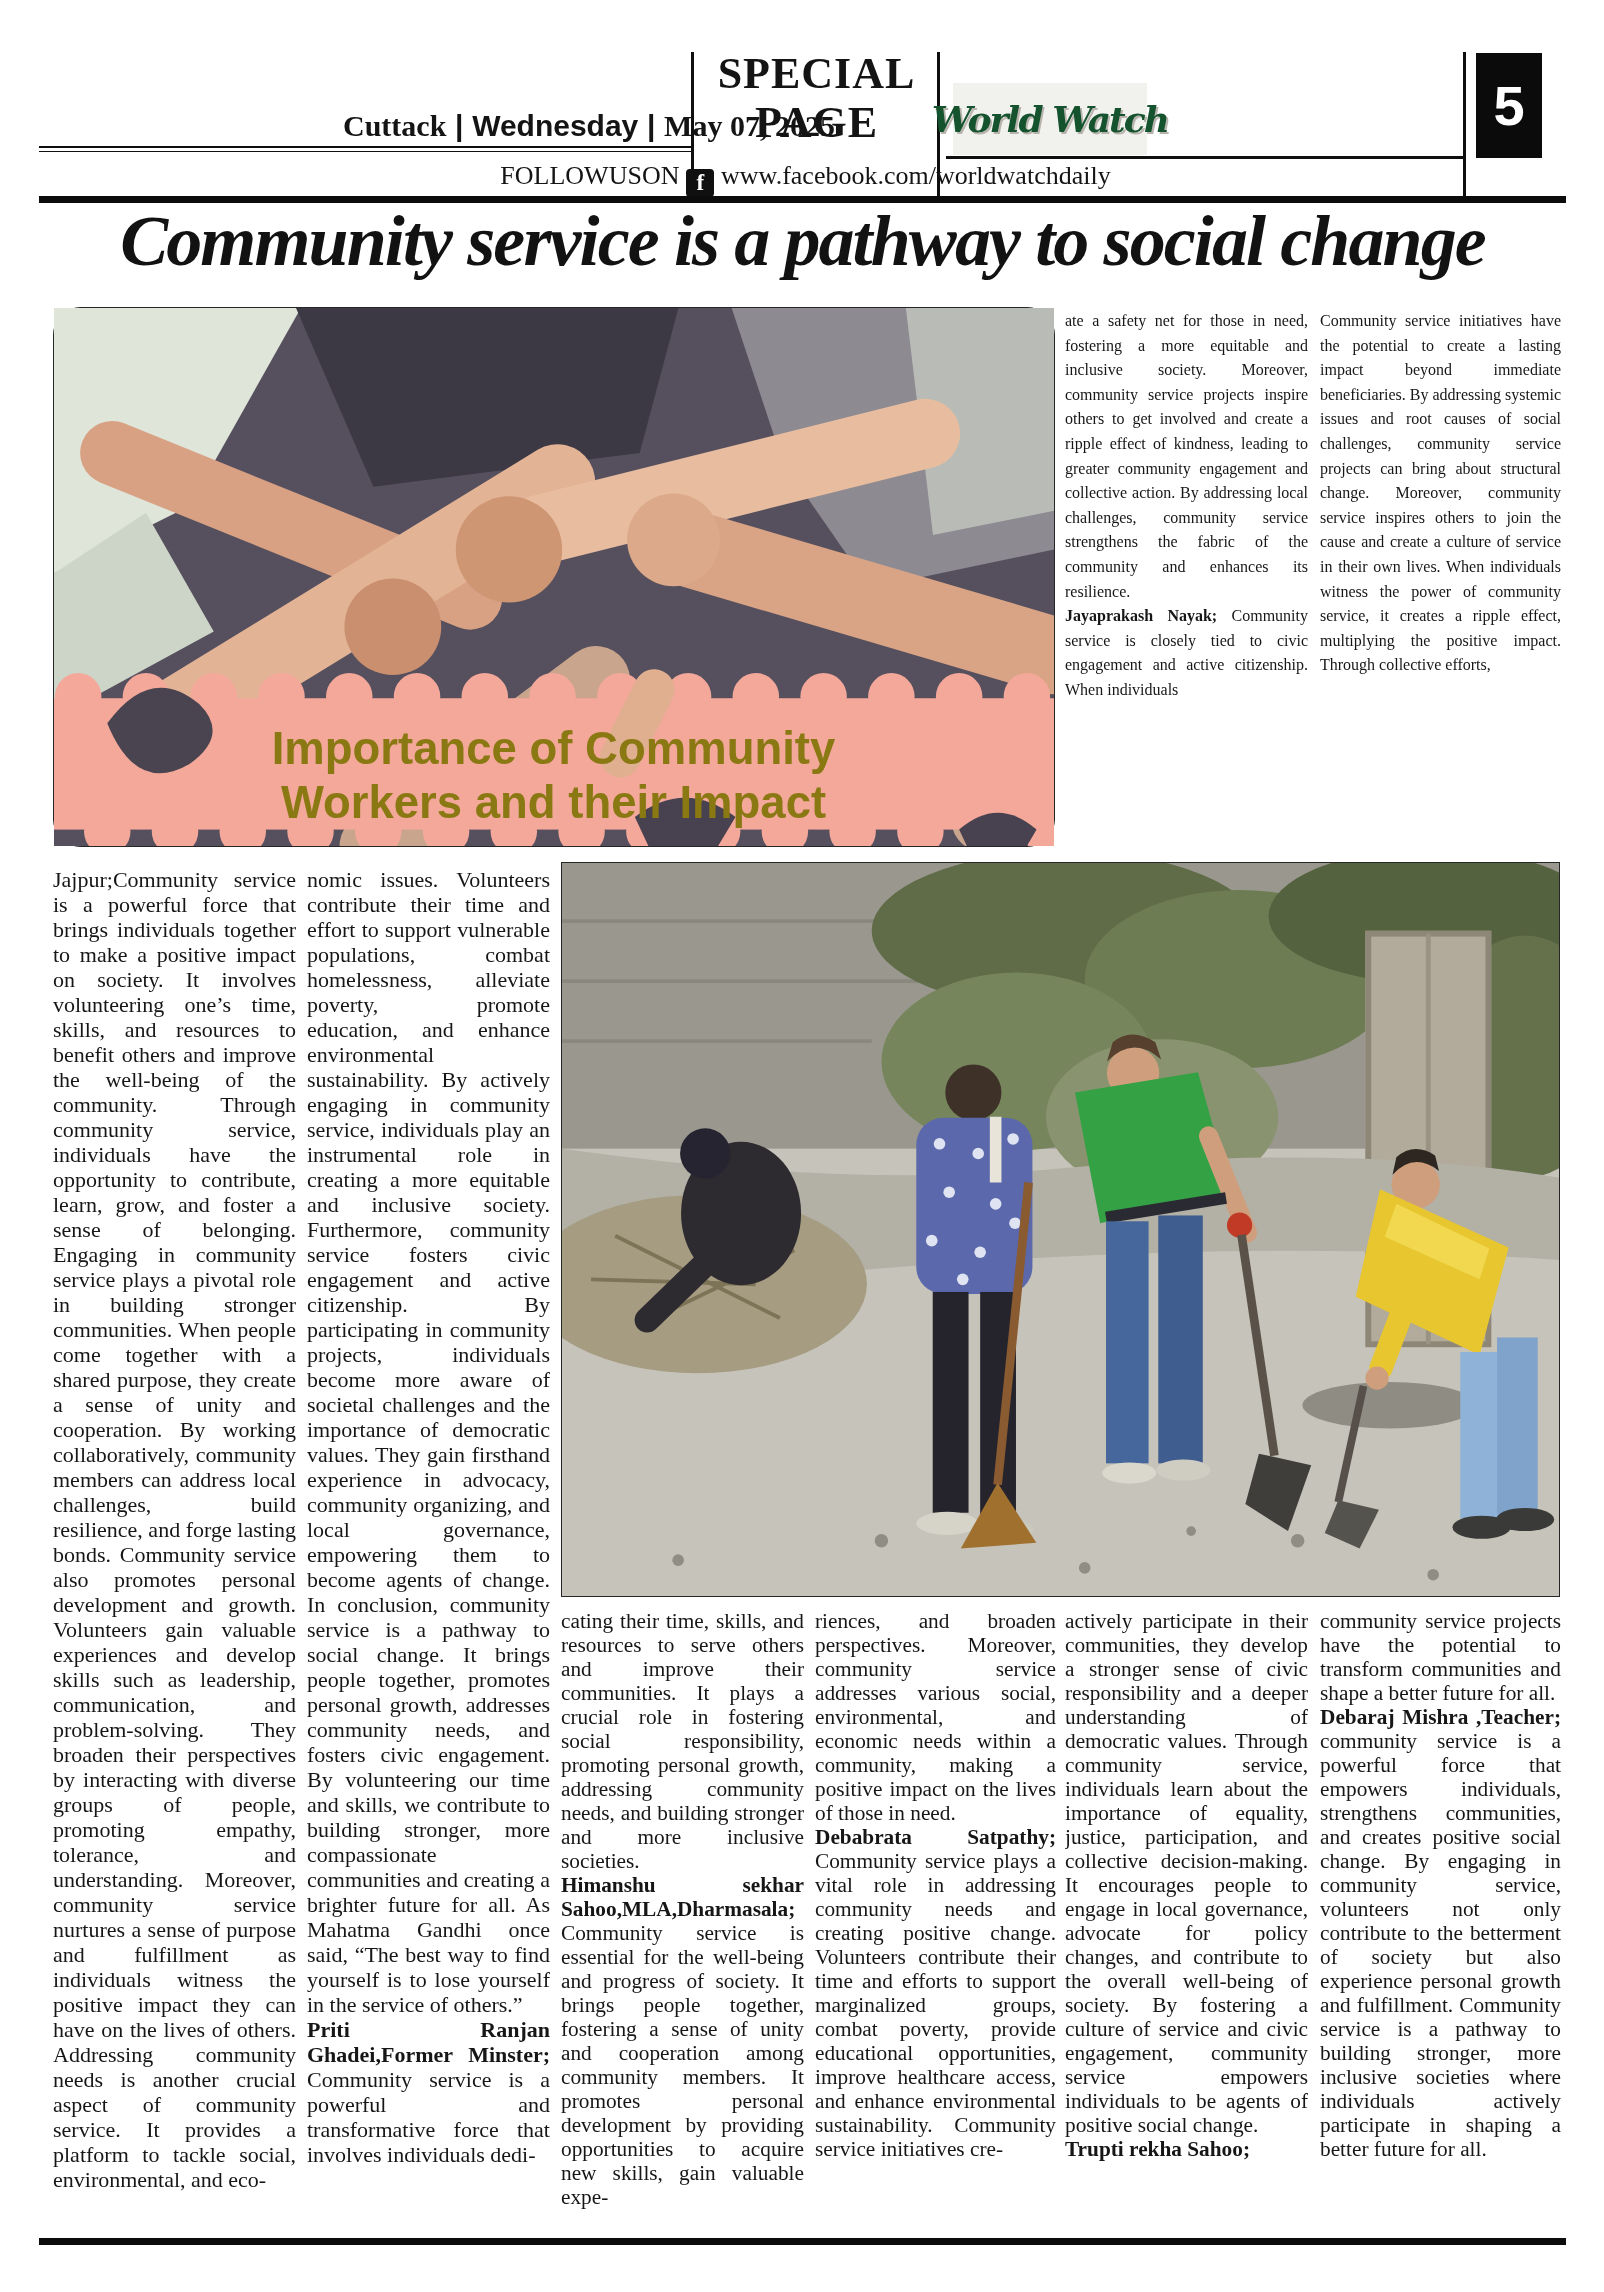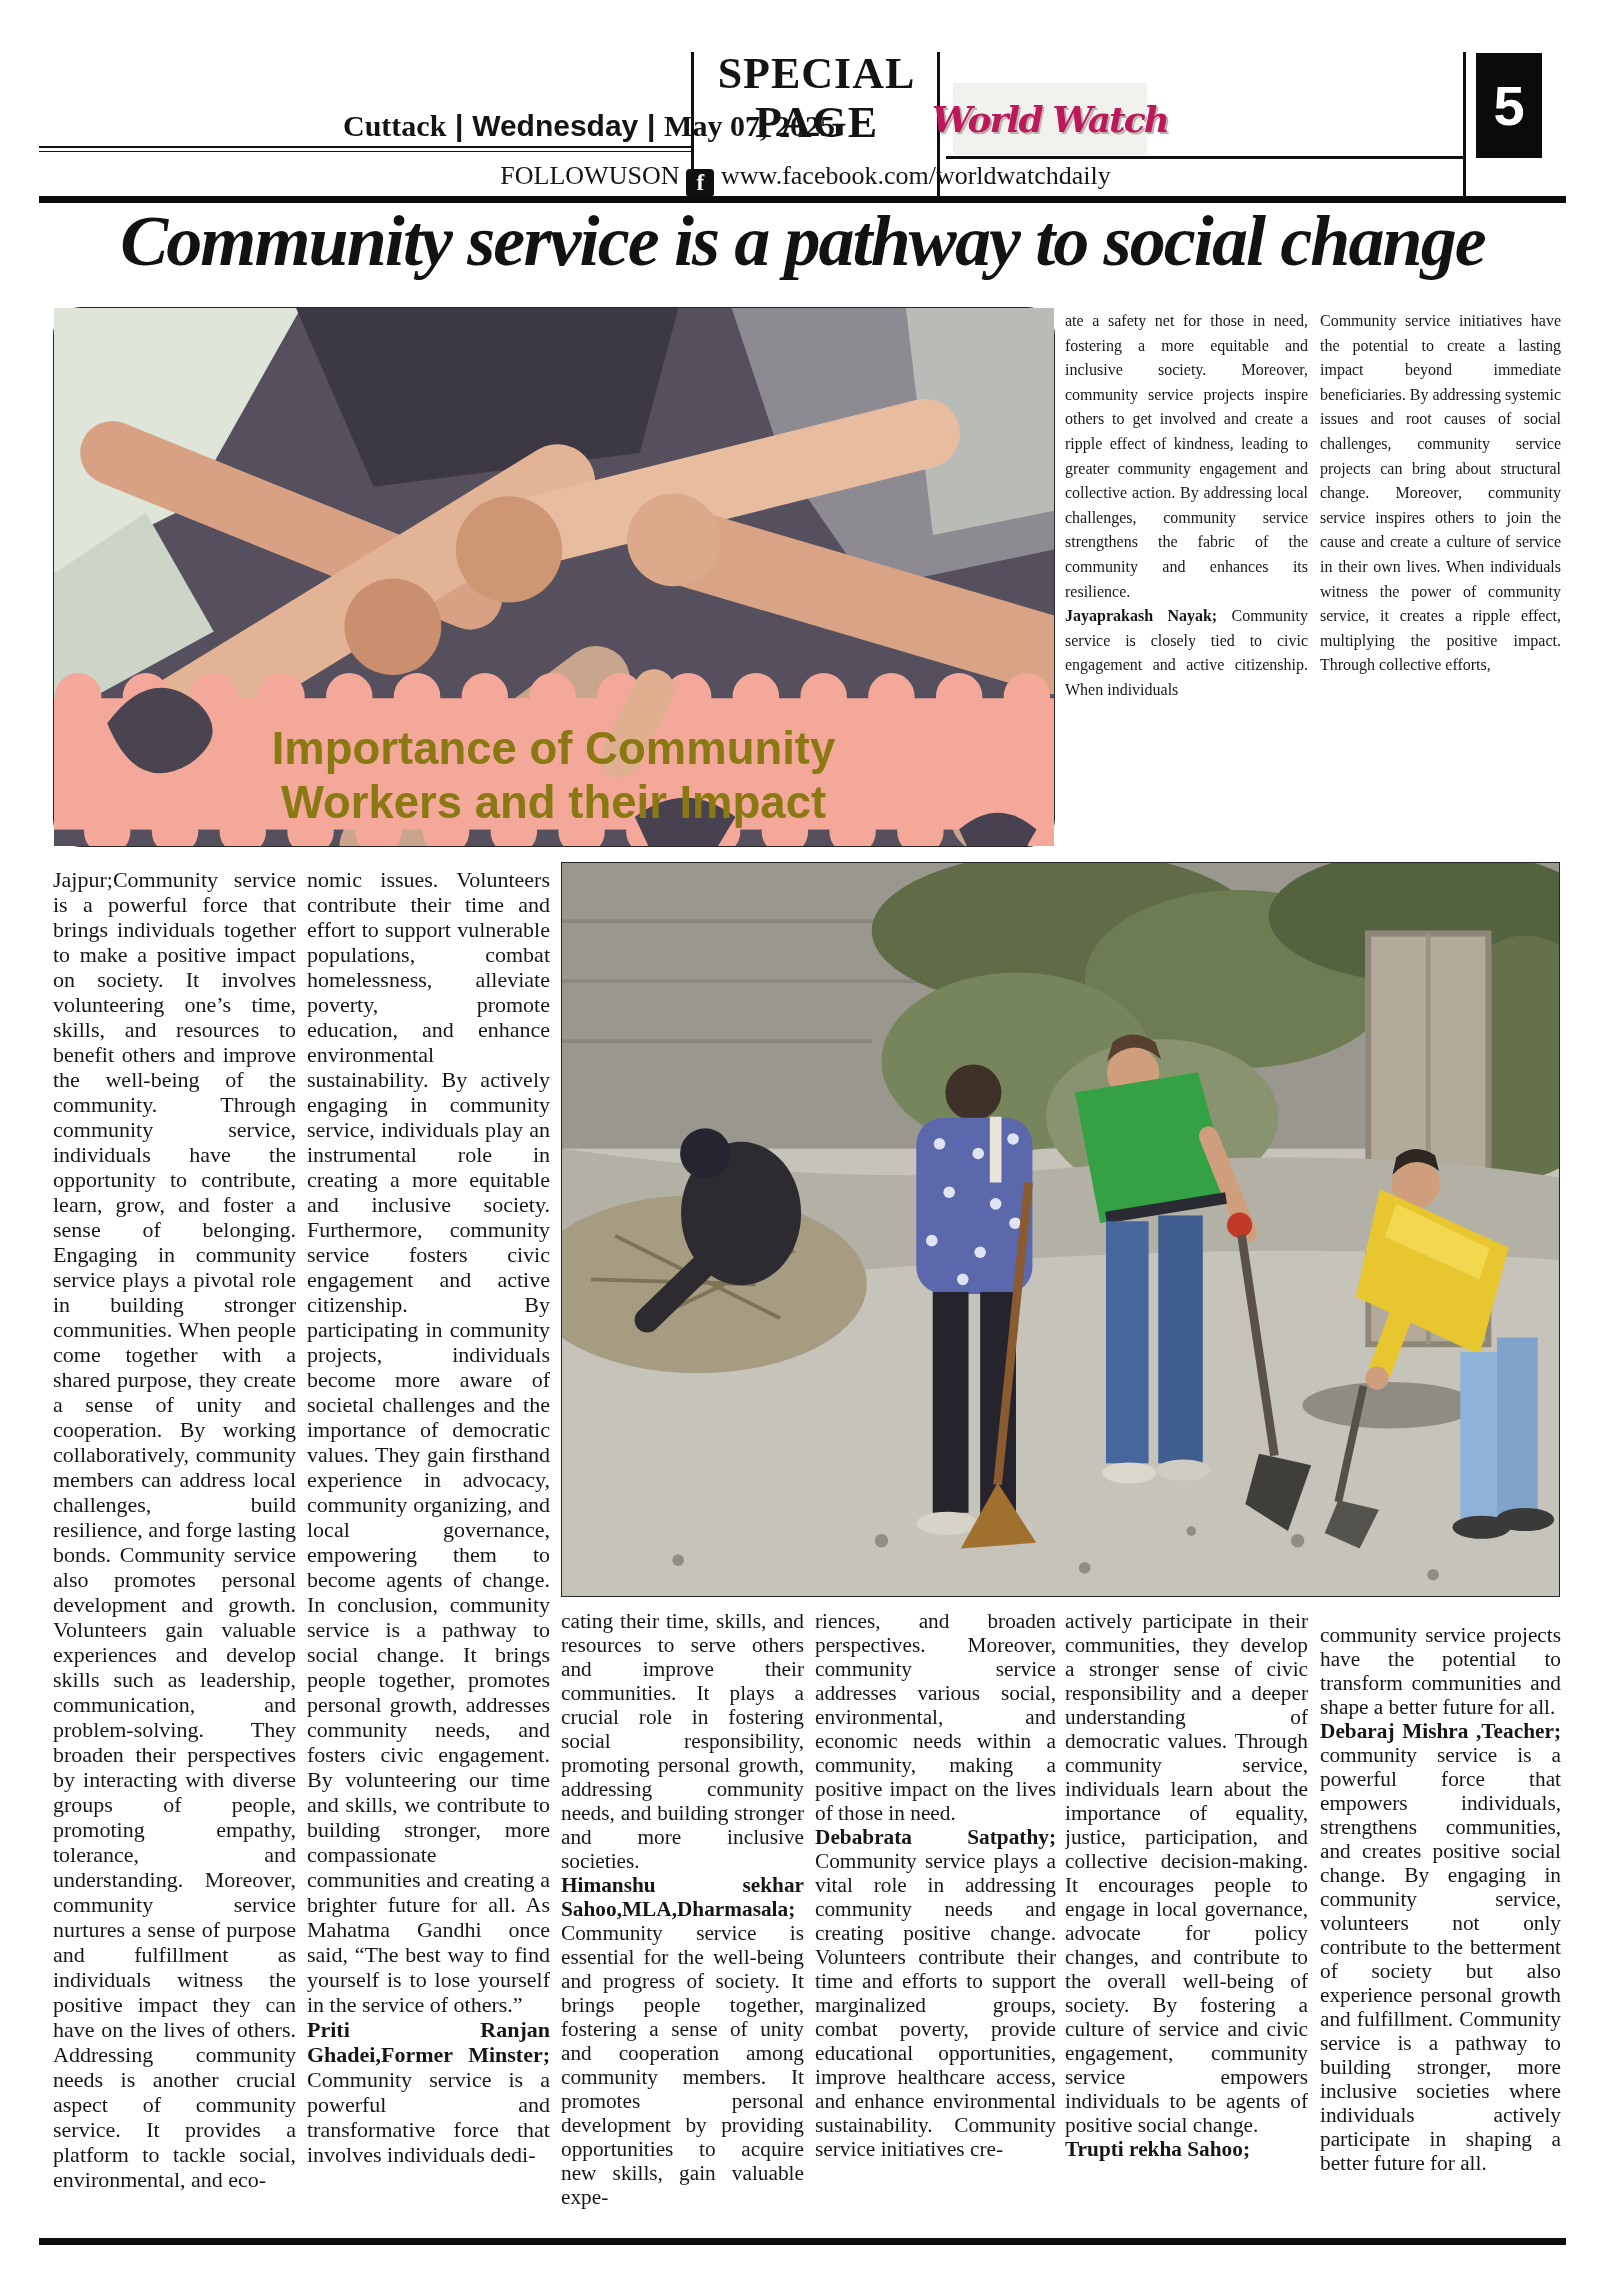--- a/index.html
+++ b/index.html
@@ -14,21 +14,21 @@
   .dateline .sep { font-family:"Liberation Sans", sans-serif; padding:0 8.7px; }
   .rule-date { position:absolute; left:39px; top:146px; width:654px; height:2.9px;
     border-top:2.9px solid #0f0f0f; border-bottom:1.9px solid #0f0f0f; }
   .vdiv { position:absolute; top:52px; width:2.9px; height:147px; background:#0f0f0f; }
   .vdiv1 { left:691px; } .vdiv2 { left:937px; } .vdiv3 { left:1463px; }
   .special { position:absolute; left:695px; top:49px; width:243px; text-align:center;
     font-weight:bold; font-size:44px; line-height:49px; letter-spacing:1px; }
   .masthead-box { position:absolute; left:953px; top:83px; width:194px; height:72px;
     background:#f1f1ee; display:flex; align-items:center; justify-content:center; }
   .masthead-text { font-family:"DejaVu Serif", serif; font-style:italic; font-weight:bold;
-    font-size:36px; color:#be185d; letter-spacing:-1.9px; white-space:nowrap;
+    font-size:36px; color:#14532d; letter-spacing:-1.9px; white-space:nowrap;
     text-shadow:1.9px 1.9px 0 #b8b4ad; }
   .rule-logo { position:absolute; left:946px; top:156px; width:517px; height:2.9px; background:#0f0f0f; }
   .pagenum { position:absolute; left:1476px; top:53px; width:66px; height:105px; background:#0b0b0b;
     color:#ffffff; font-family:"Liberation Sans", sans-serif; font-weight:bold; font-size:56px;
     display:flex; align-items:center; justify-content:center; }
   .followrow { position:absolute; left:233px; top:161px; width:1145px; text-align:center;
     font-size:26px; white-space:nowrap; }
   .fb-icon { display:inline-flex; width:28px; height:28px; background:#101010; color:#fff;
     align-items:center; justify-content:center; border-radius:3.9px; font-size:23px; font-weight:bold;
     vertical-align:-5.8px; margin:0 6.8px; }
@@ -48,21 +48,21 @@
   .c-main { font-size:22px; line-height:25px; }
   .c-top  { font-size:16px; line-height:24.6px; }
   .c-bot  { font-size:21.3px; line-height:24px; }
   #col1  { left:53px;   top:867px;  width:243px; height:1370px; }
   #col2  { left:307px;  top:867px;  width:243px; height:1370px; }
   #col3b { left:561px;  top:1609px; width:243px; height:627px; }
   #col4b { left:815px;  top:1609px; width:241px; height:627px; }
   #col5t { left:1065px; top:309px;  width:243px; height:543px; }
   #col5b { left:1065px; top:1609px; width:243px; height:627px; }
   #col6t { left:1320px; top:309px;  width:241px; height:543px; }
-  #col6b { left:1320px; top:1609px; width:241px; height:627px;margin-top:14px; }
+  #col6b { left:1320px; top:1609px; width:241px; height:627px; }
 </style>
 </head>
 <body>
 
 <div class="sheet">
 
   <div class="dateline">
     <span>Cuttack</span><span class="sep">|</span><span class="day">Wednesday</span><span class="sep">|</span><span>May 07, 2025</span>
   </div>
   <div class="rule-date"></div>

